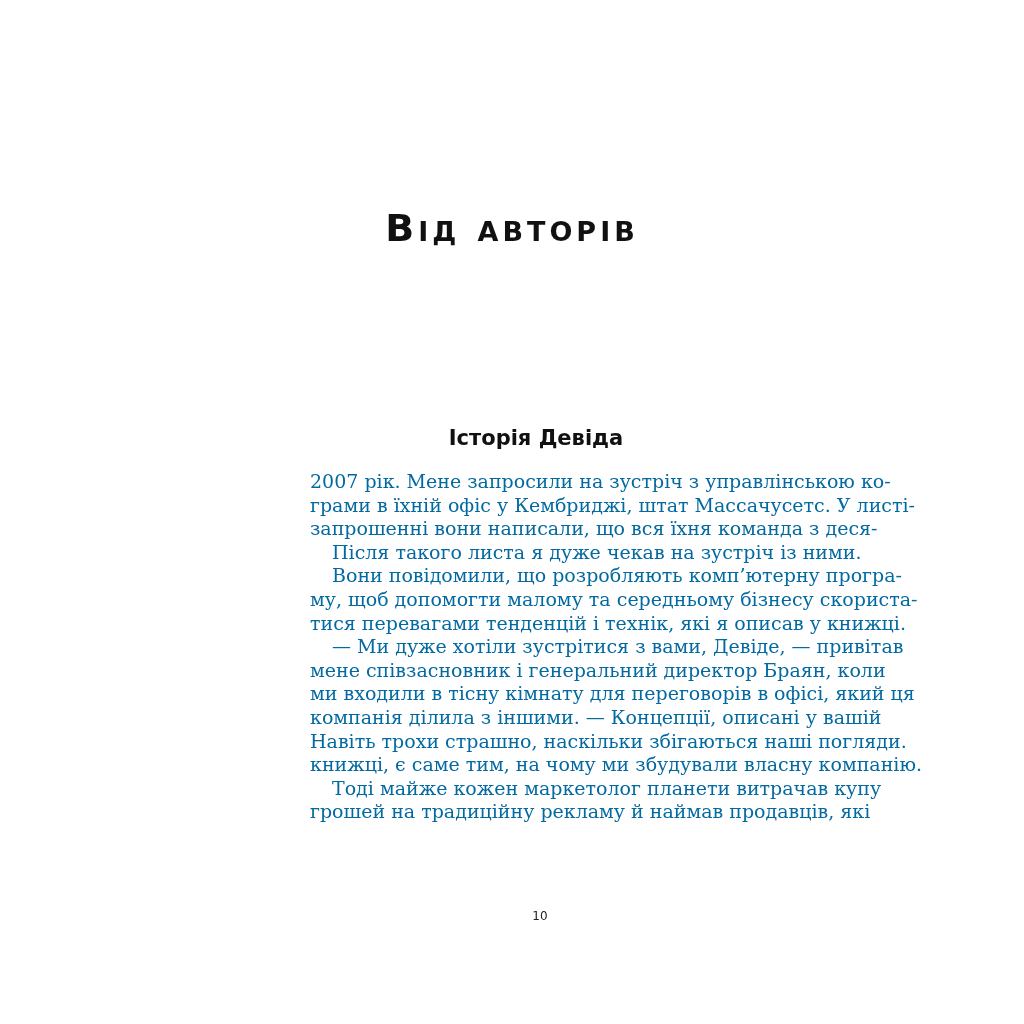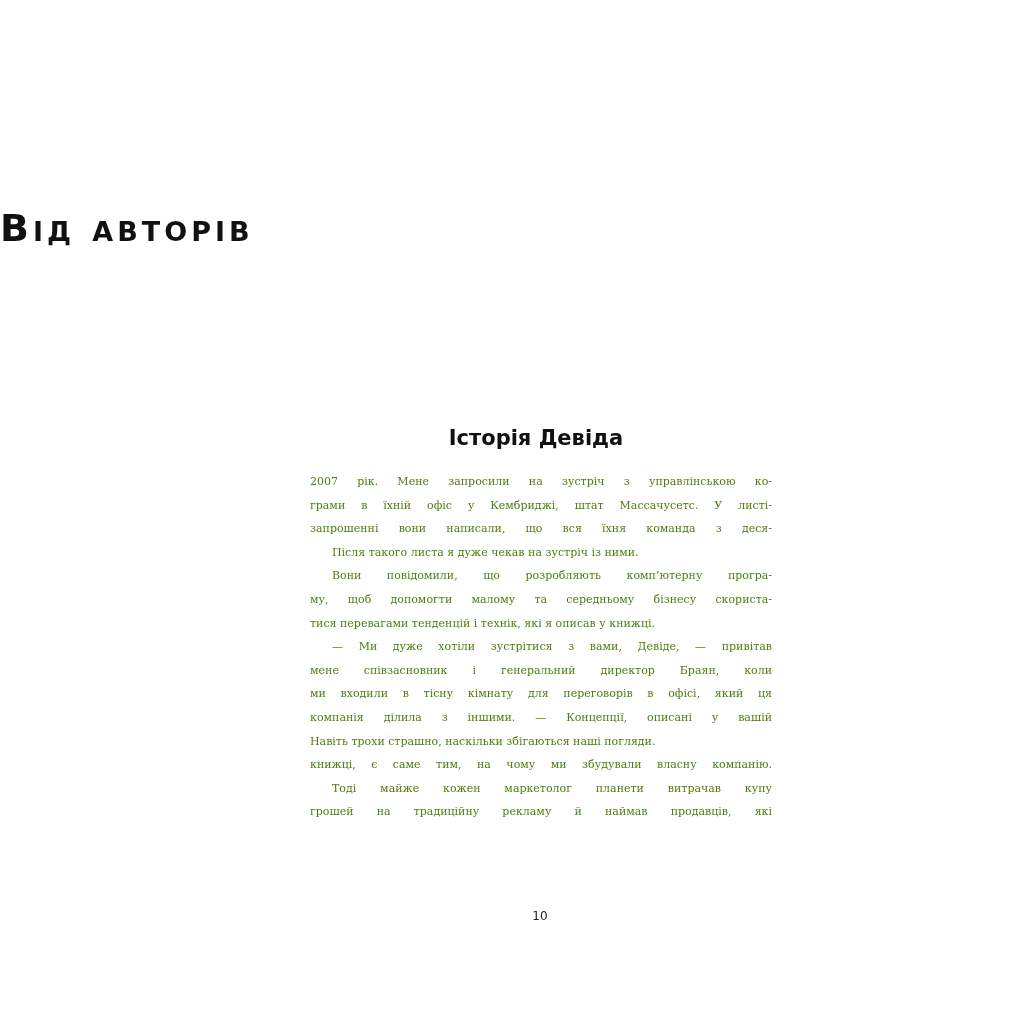--- a/index.html
+++ b/index.html
@@ -1,31 +1,32 @@
 <!DOCTYPE html>
 <html><head>
   <meta charset="utf-8">
   <style>
     html, body { margin: 0; padding: 0; background: #ffffff; }
     body { width: 1024px; height: 1024px; position: relative; overflow: hidden; }
     .chapter-title {
       position: absolute; left: 0; width: 1024px; top: 206px;
+      text-align: center;
       font-family: "DejaVu Sans", sans-serif; font-weight: bold;
       font-size: 38px; letter-spacing: 4px; color: #111;
       font-variant: small-caps;
     }
     .section-title {
       position: absolute; left: 0; width: 1024px; top: 426px;
       text-align: center;
       font-family: "DejaVu Sans", sans-serif; font-weight: bold;
       font-size: 21px; color: #111; margin-left: 24px;
     }
     .body-text {
       position: absolute; left: 310px; width: 462px; top: 470px;
-      font-family: "DejaVu Serif", serif; font-size: 11px; color: #4d7c0f;
+      font-family: "DejaVu Serif", serif; font-size: 19px; color: #0369a1;
     }
     .line {
       height: 23.6px; line-height: 23.6px;
       text-align: justify; text-align-last: justify;
       white-space: nowrap; overflow: visible;
     }
     .line.last { text-align-last: left; }
     .line.indent { padding-left: 22px; }
     .line span.it { font-style: italic; }
     .page-number {

